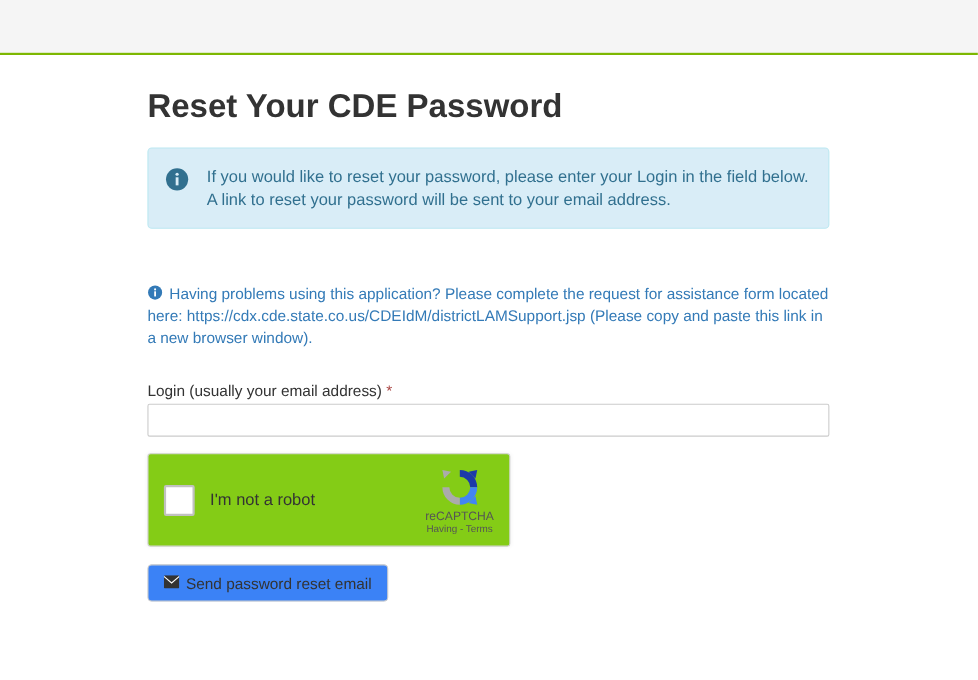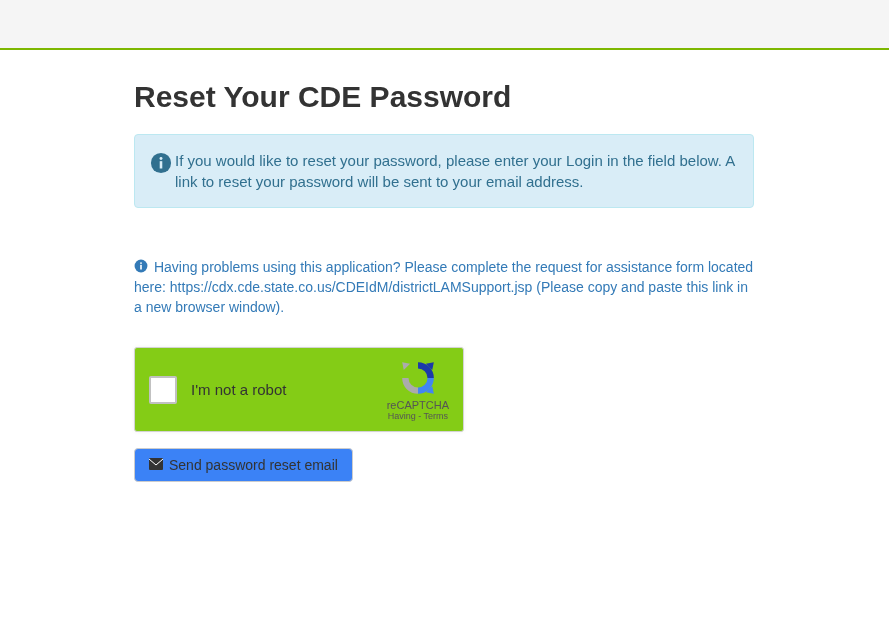--- a/index.html
+++ b/index.html
@@ -29,21 +29,21 @@
       margin-bottom: 20px;
     }
     .alert-info {
       background: #d9edf7;
       border: 1px solid #bce8f1;
       border-radius: 4px;
       color: #31708f;
       padding: 15px;
       display: flex;
       align-items: flex-start;
-      gap: 3px;
+      gap: 16px;
       margin-bottom: 50px;
     }
     .alert-info .info-icon-wrap {
       flex-shrink: 0;
       padding-top: 2px;
     }
     .alert-info .alert-text {
       font-size: 15px;
       line-height: 1.4;
     }
@@ -164,20 +164,27 @@
     <span class="help-icon-wrap">
       <svg width="14" height="14" viewBox="0 0 24 24" fill="#337ab7">
         <circle cx="12" cy="12" r="11" fill="#337ab7"></circle>
         <rect x="10.6" y="10" width="2.8" height="8" fill="#fff"></rect>
         <circle cx="12" cy="7" r="1.6" fill="#fff"></circle>
       </svg>
     </span>
     <span>Having problems using this application? Please complete the request for assistance form located here: </span><span>https://cdx.cde.state.co.us/CDEIdM/districtLAMSupport.jsp</span><span> (Please copy and paste this link in a new browser window).</span>
   </div>
 
+  <div class="form-group">
+    <label class="form-label">
+      <span>Login (usually your email address)</span>
+      <span class="required">*</span>
+    </label>
+    <input type="text" class="form-input" value="" style="">
+  </div>
 
   <div class="recaptcha-box">
     <div class="recaptcha-checkbox"></div>
     <div class="recaptcha-label">I'm not a robot</div>
     <div class="recaptcha-right">
       <div class="recaptcha-logo">
         <svg width="38" height="38" viewBox="0 0 48 48">
           <path d="M 24 4 A 20 20 0 0 1 44 24 L 36 24 A 12 12 0 0 0 24 12 Z" fill="#1c3aa9"></path>
           <path d="M 44 24 A 20 20 0 0 1 24 44 L 24 36 A 12 12 0 0 0 36 24 Z" fill="#4285f4"></path>
           <path d="M 24 44 A 20 20 0 0 1 4 24 L 12 24 A 12 12 0 0 0 24 36 Z" fill="#ababab"></path>

